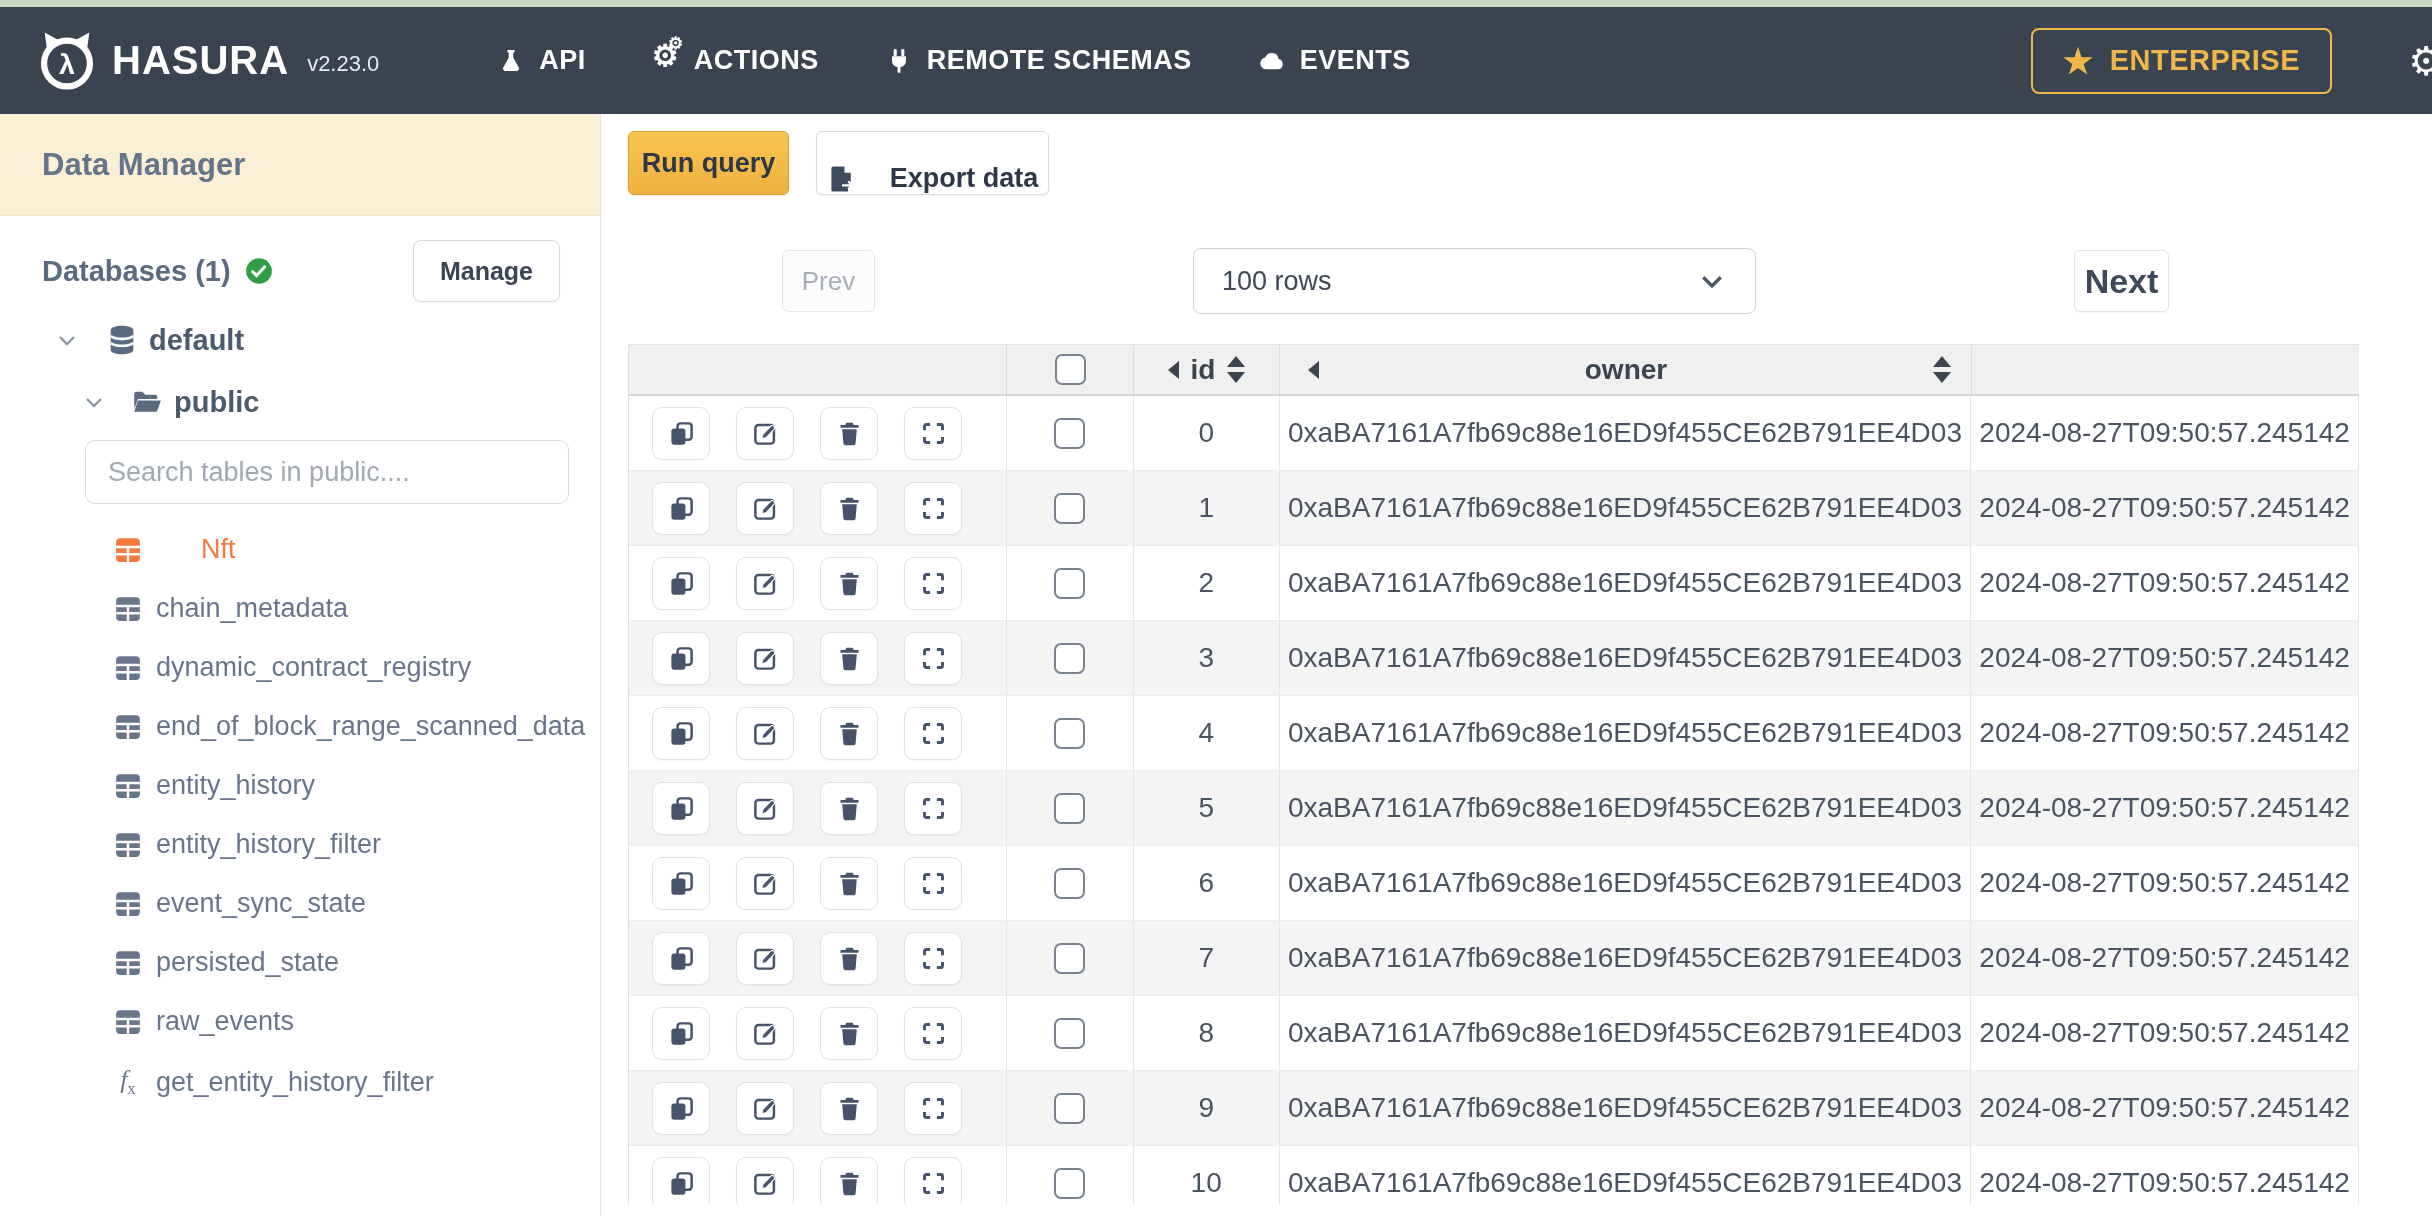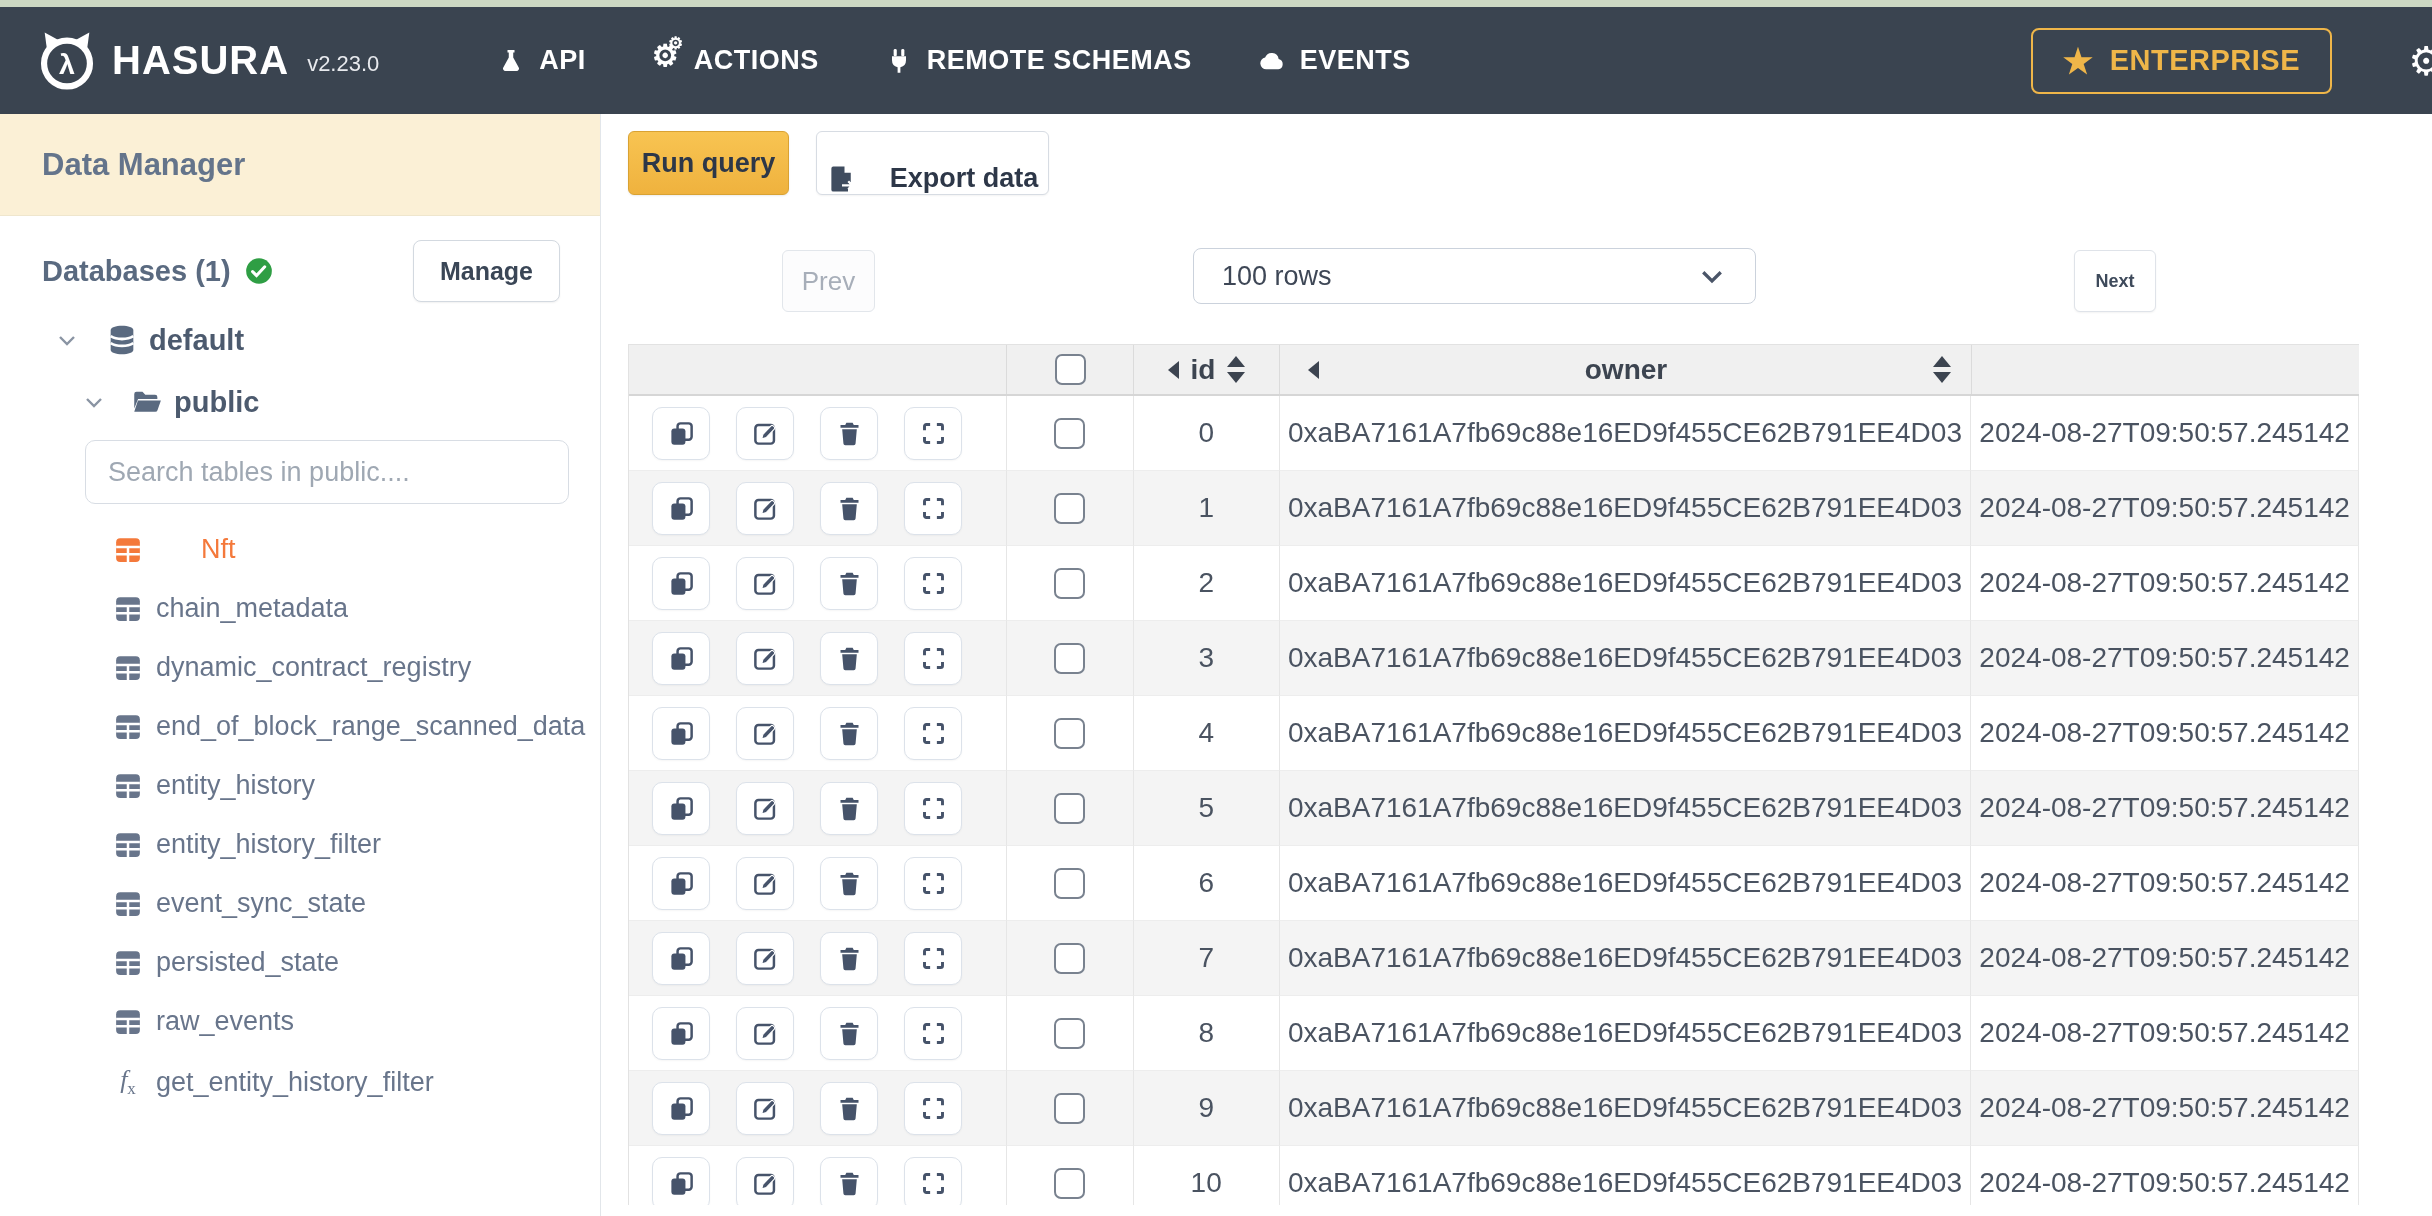--- a/index.html
+++ b/index.html
@@ -69,26 +69,26 @@
     box-shadow:0 1px 2px rgba(0,0,0,.08); font-family:inherit; }
   .export-data { display:flex; align-items:flex-end; justify-content:center; gap:33px; width:233px; height:64px;
     background:#fff; border:1px solid #d7dce3; border-radius:6px; color:#2d3748; font-size:27px; font-weight:bold;
     cursor:pointer; box-shadow:0 1px 2px rgba(0,0,0,.05); font-family:inherit; }
   .export-data .eicon { width:30px; height:30px; color:#3f4c5f; }
 
   
   .pagination { position:absolute; top:134px; left:0; right:2px; height:68px; }
   .prev-btn { position:absolute; left:181px; top:2px; width:93px; height:62px; background:#fcfcfd;
     border:1px solid #e2e6eb; border-radius:6px; color:#a7aeb9; font-size:26px; cursor:pointer; font-family:inherit; }
-  .rows-select { position:absolute; left:592px; top:0; width:563px; height:56px; background:#fff;
+  .rows-select { position:absolute; left:592px; top:0; width:563px; height:66px; background:#fff;
     border:1px solid #cbd2dc; border-radius:8px; display:flex; align-items:center; padding:0 28px;
     color:#3e4756; font-size:27px; cursor:pointer; }
   .rows-select .sel-chev { margin-left:auto; width:30px; height:30px; color:#4a5568; }
-  .next-btn { position:absolute; left:1473px; top:2px; width:82px; height:62px; background:#fff;
-    border:1px solid #dfe3e9; border-radius:6px; color:#3e4a5b; font-size:18px; font-weight:bold; cursor:pointer;
+  .next-btn { position:absolute; left:1473px; top:2px; width:95px; height:62px; background:#fff;
+    border:1px solid #dfe3e9; border-radius:6px; color:#3e4a5b; font-size:34px; font-weight:bold; cursor:pointer;
     box-shadow:0 1px 2px rgba(0,0,0,.05); font-family:inherit; }
 
   
   .data-table { position:absolute; top:230px; left:27px; width:1731px; bottom:11px; overflow:hidden;
     border-top:1px solid #e2e2e2; border-left:1px solid #e2e2e2; }
   .thead { display:flex; height:51px; background:#f0f0f0; border-bottom:2px solid #d6d6d6; }
   .th { display:flex; align-items:center; border-right:1px solid #dbdbdb; color:#3c4450; font-size:28px; font-weight:bold; }
   .th-actions { width:378px; }
   .th-check { width:127px; justify-content:center; }
   .th-id { width:146px; justify-content:center; gap:12px; cursor:pointer; }

